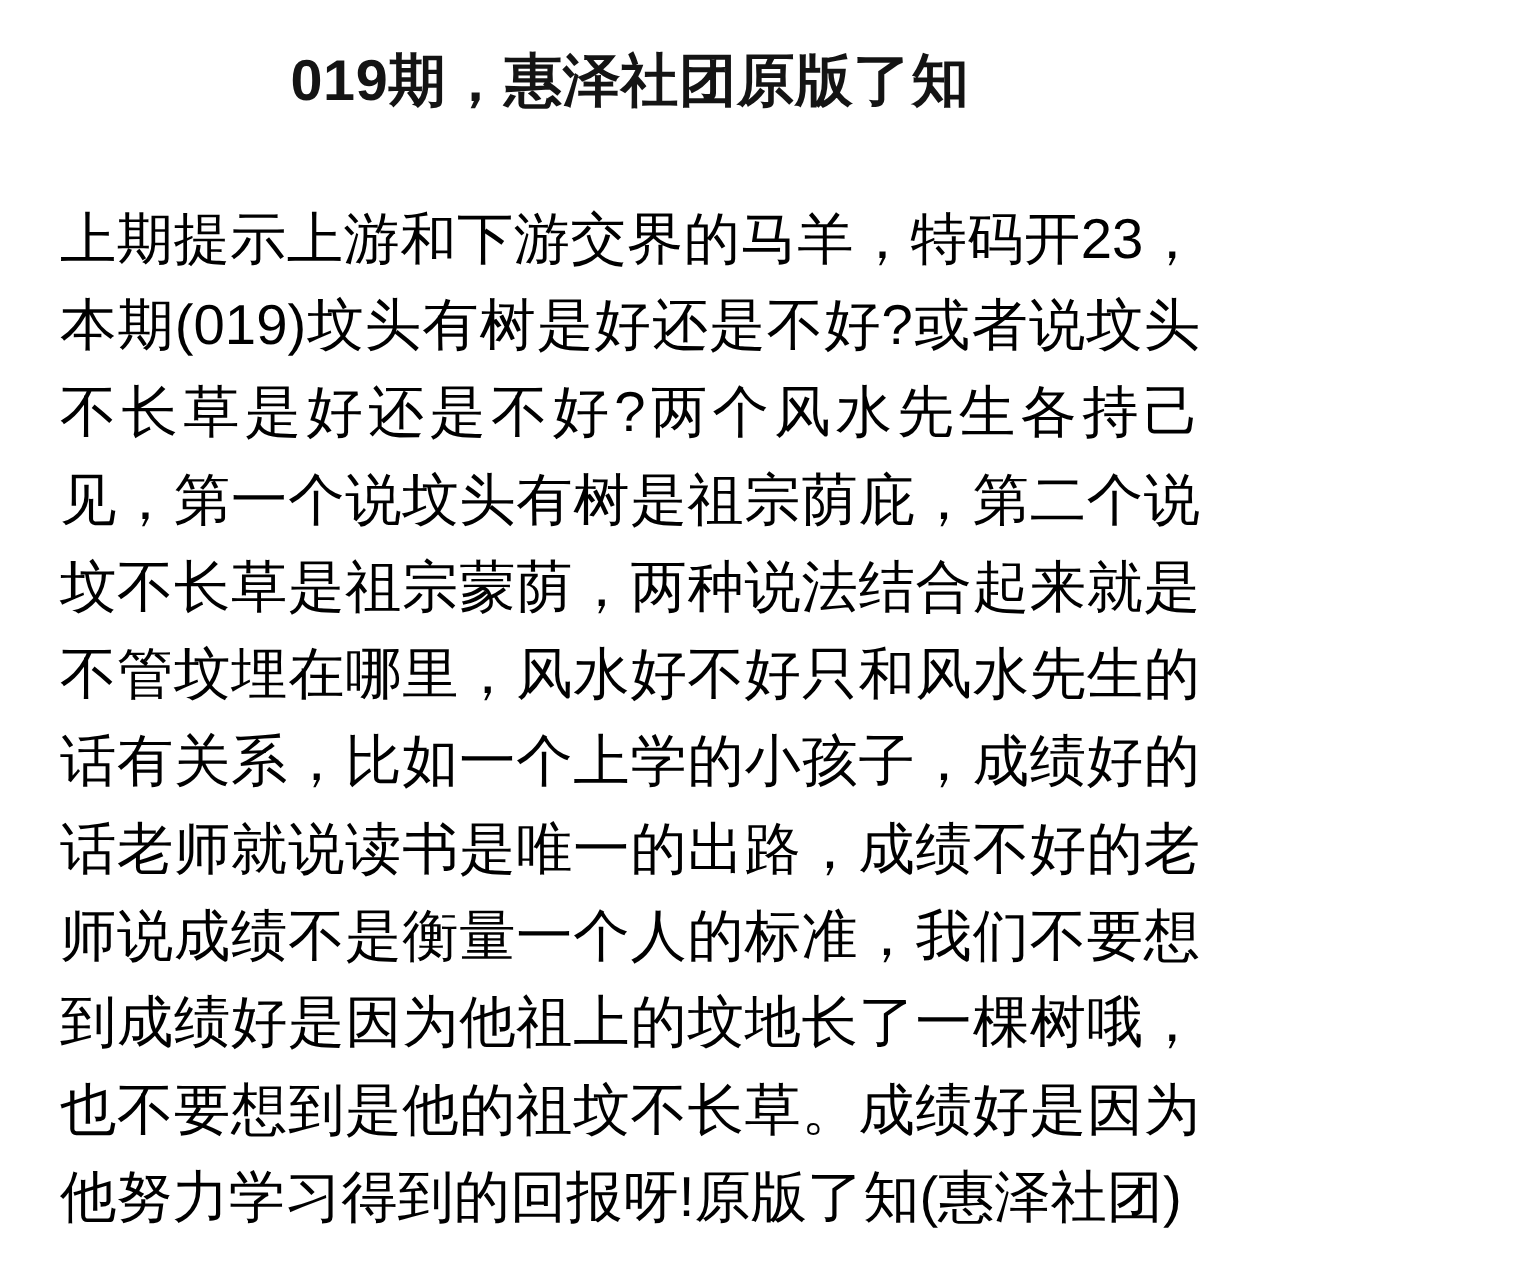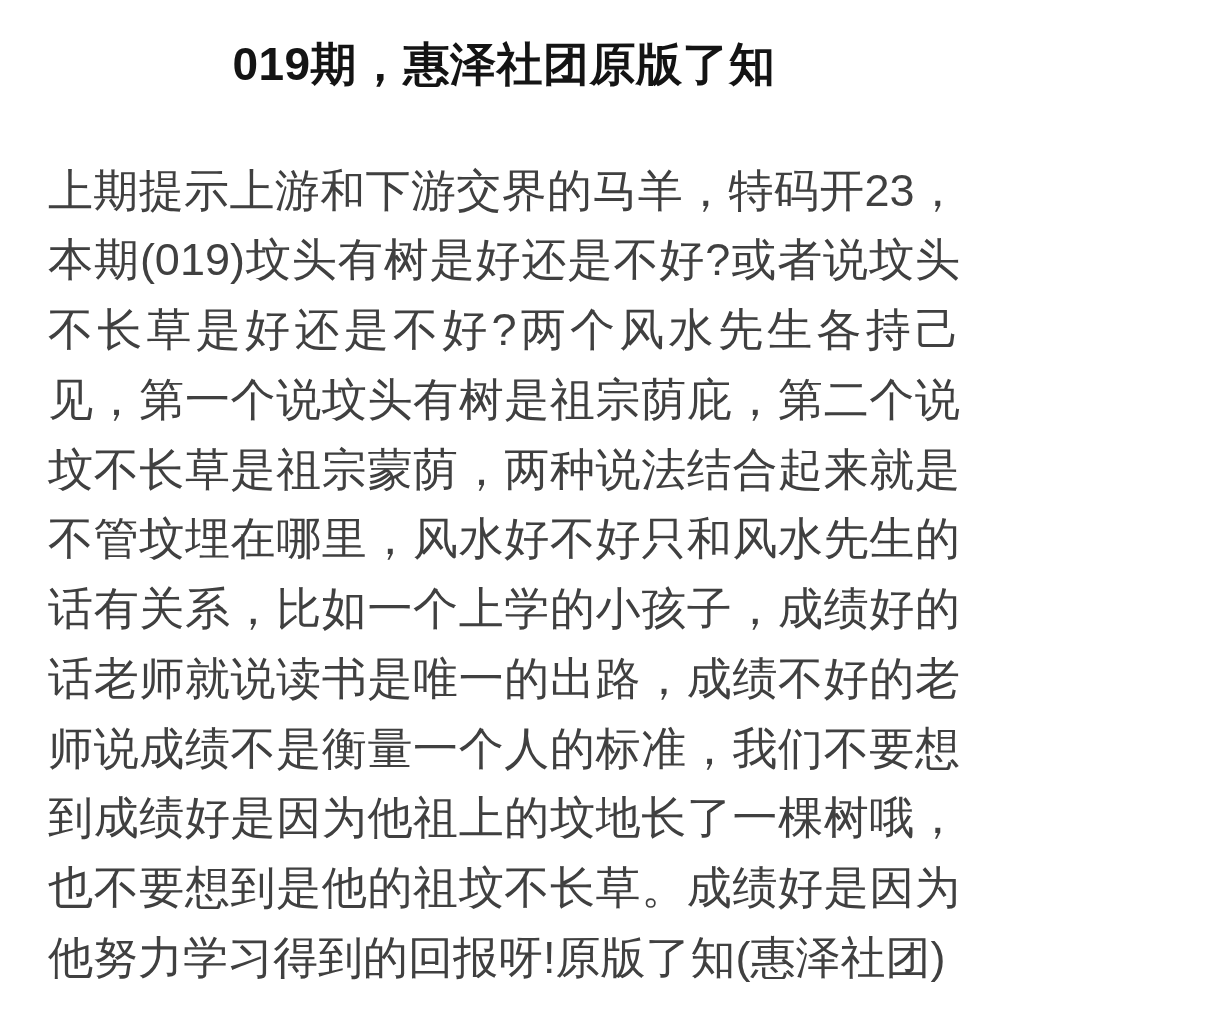--- a/index.html
+++ b/index.html
@@ -33,21 +33,21 @@
   }
   .doc-body {
     margin: 0;
     padding: 62px 0 0 0;
   }
   .doc-paragraph {
     margin: 0;
     font-size: 45px;
     line-height: 1.55;
     font-weight: 400;
-    color: #404040;
+    color: #000000;
     text-align: justify;
     text-justify: inter-character;
     letter-spacing: 0px;
     word-break: break-all;
   }
 </style>
 </head>
 <body>
 
 <div class="page">

